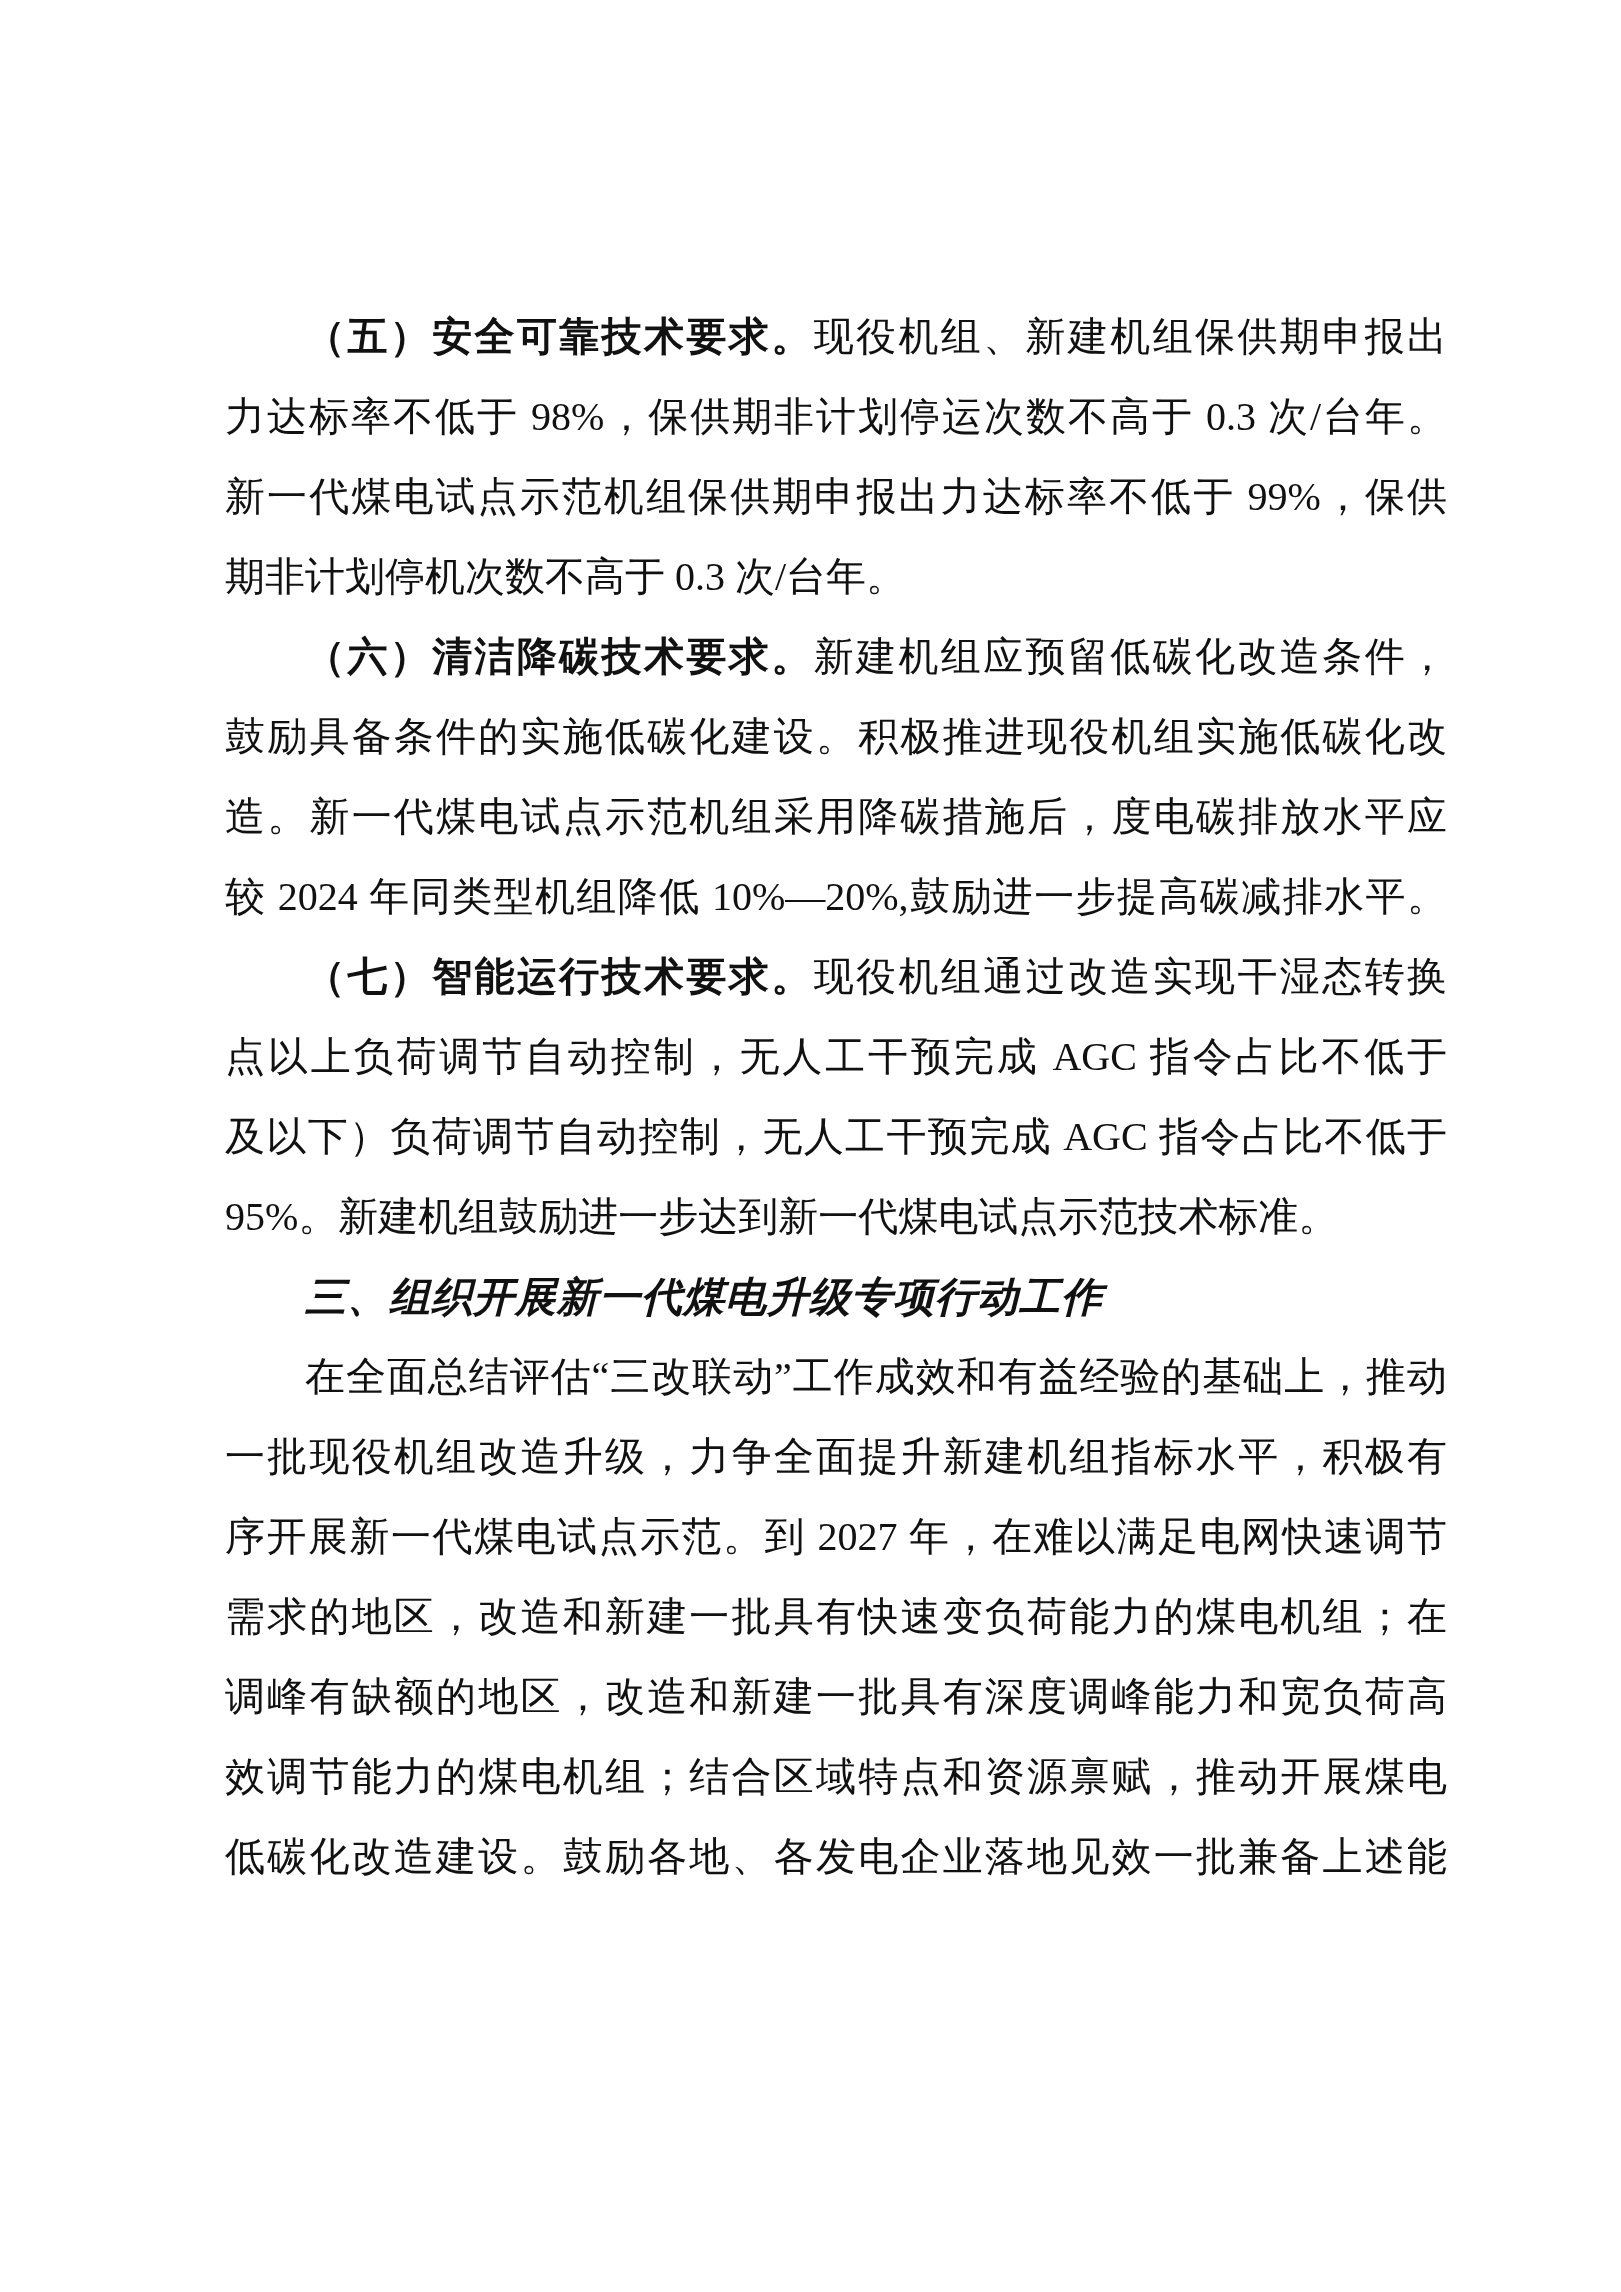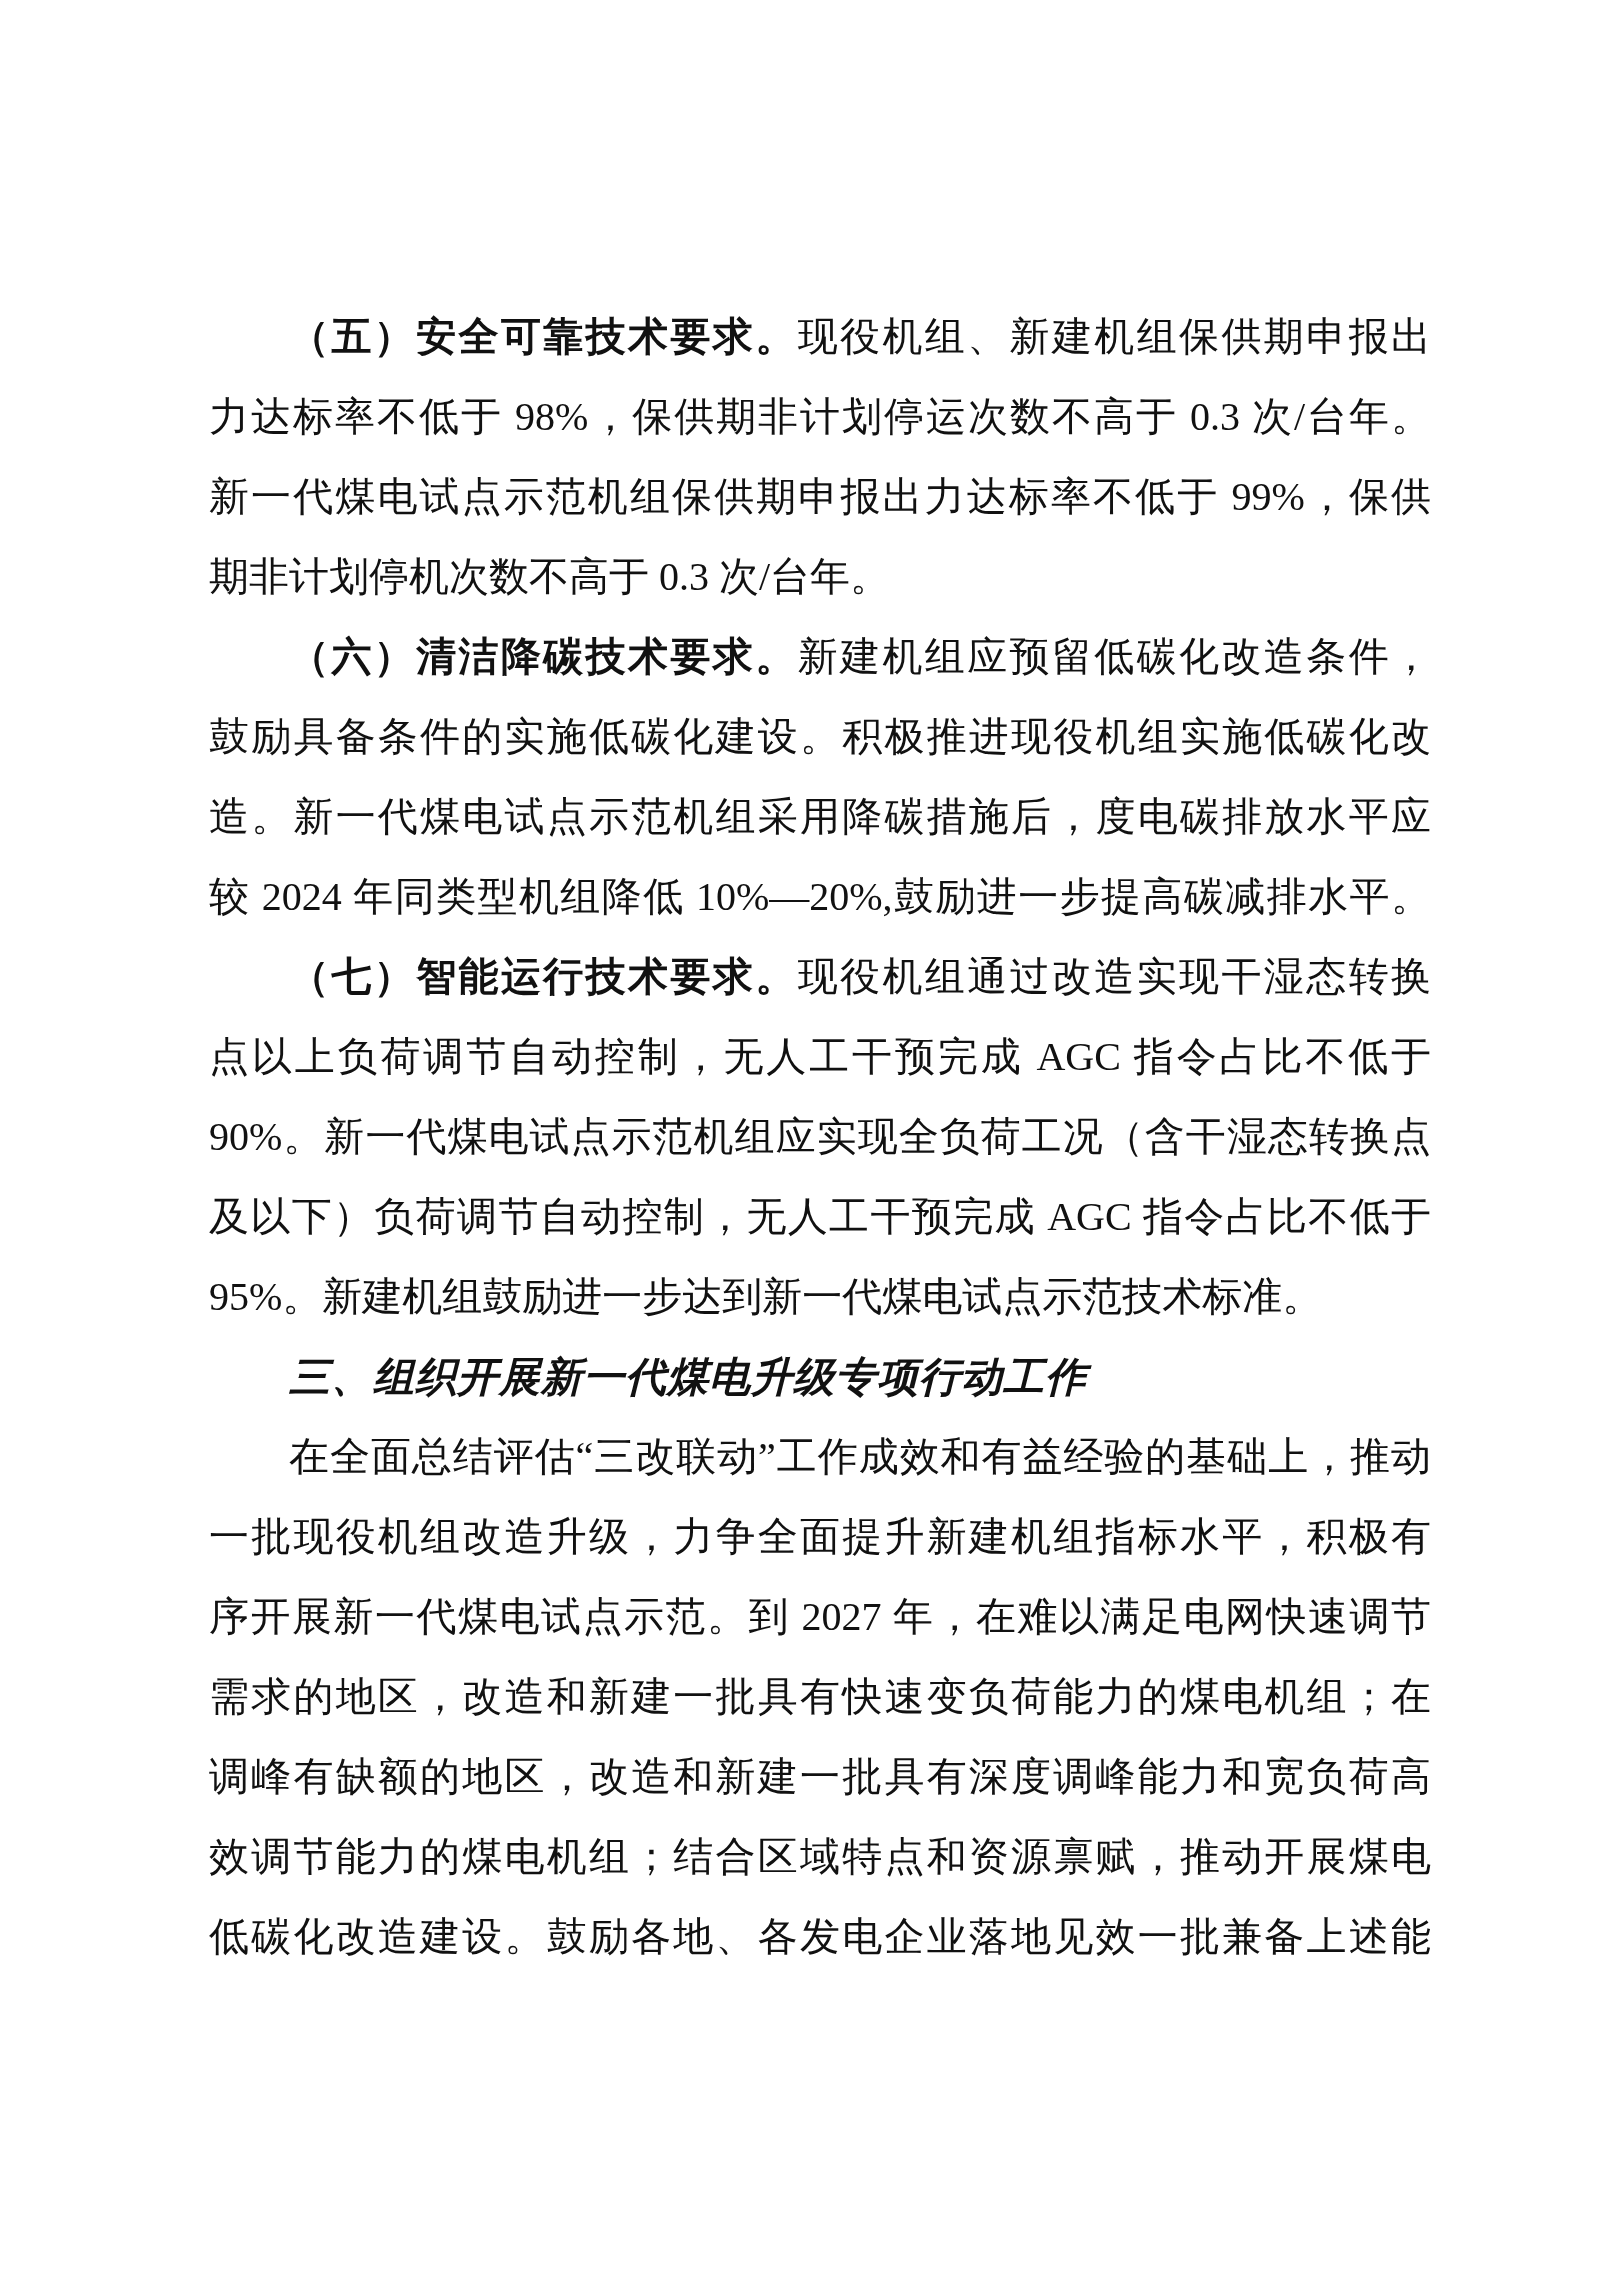--- a/index.html
+++ b/index.html
@@ -3,20 +3,21 @@
 <meta charset="utf-8">
 <style>
   html,body { margin:0; padding:0; background:#ffffff; }
   .page {
     position:relative;
     width:1473px; height:2293px;
     background:#ffffff;
     overflow:hidden;
     font-family:"Liberation Serif","DejaVu Serif",serif;
     color:#111111;
+    margin-left:16px;
   }
   .text-block {
     position:absolute;
     left:209px; top:297px;
     width:1222px;
     font-size:40px;
     line-height:80px;
   }
   .line { height:80px; white-space:normal; }
   .line.just { text-align:justify; text-align-last:justify; }
@@ -54,21 +55,20 @@
   <div class="line indent just"><span class="lead">（五）安全可靠技术要求。</span><span class="body">现役机组、新建机组保供期申报出</span></div>
       <div class="line just"><span class="body">力达标率不低于 98%，保供期非计划停运次数不高于 0.3 次/台年。</span></div>
       <div class="line just"><span class="body">新一代煤电试点示范机组保供期申报出力达标率不低于 99%，保供</span></div>
       <div class="line"><span class="body">期非计划停机次数不高于 0.3 次/台年。</span></div>
       <div class="line indent just"><span class="lead">（六）清洁降碳技术要求。</span><span class="body">新建机组应预留低碳化改造条件，</span></div>
       <div class="line just"><span class="body">鼓励具备条件的实施低碳化建设。积极推进现役机组实施低碳化改</span></div>
       <div class="line just"><span class="body">造。新一代煤电试点示范机组采用降碳措施后，度电碳排放水平应</span></div>
       <div class="line just"><span class="body">较 2024 年同类型机组降低 10%—20%,鼓励进一步提高碳减排水平。</span></div>
       <div class="line indent just"><span class="lead">（七）智能运行技术要求。</span><span class="body">现役机组通过改造实现干湿态转换</span></div>
       <div class="line just"><span class="body">点以上负荷调节自动控制，无人工干预完成 AGC 指令占比不低于</span></div>
-      <div class="line just"><span class="body">90%。新一代煤电试点示范机组应实现全负荷工况（含干湿态转换点</span></div>
       <div class="line just"><span class="body">及以下）负荷调节自动控制，无人工干预完成 AGC 指令占比不低于</span></div>
       <div class="line"><span class="body">95%。新建机组鼓励进一步达到新一代煤电试点示范技术标准。</span></div>
       <div class="line indent"><span class="heading">三、组织开展新一代煤电升级专项行动工作</span></div>
       <div class="line indent just"><span class="body">在全面总结评估“三改联动”工作成效和有益经验的基础上，推动</span></div>
       <div class="line just"><span class="body">一批现役机组改造升级，力争全面提升新建机组指标水平，积极有</span></div>
       <div class="line just"><span class="body">序开展新一代煤电试点示范。到 2027 年，在难以满足电网快速调节</span></div>
       <div class="line just"><span class="body">需求的地区，改造和新建一批具有快速变负荷能力的煤电机组；在</span></div>
       <div class="line just"><span class="body">调峰有缺额的地区，改造和新建一批具有深度调峰能力和宽负荷高</span></div>
       <div class="line just"><span class="body">效调节能力的煤电机组；结合区域特点和资源禀赋，推动开展煤电</span></div>
       <div class="line just"><span class="body">低碳化改造建设。鼓励各地、各发电企业落地见效一批兼备上述能</span></div>

